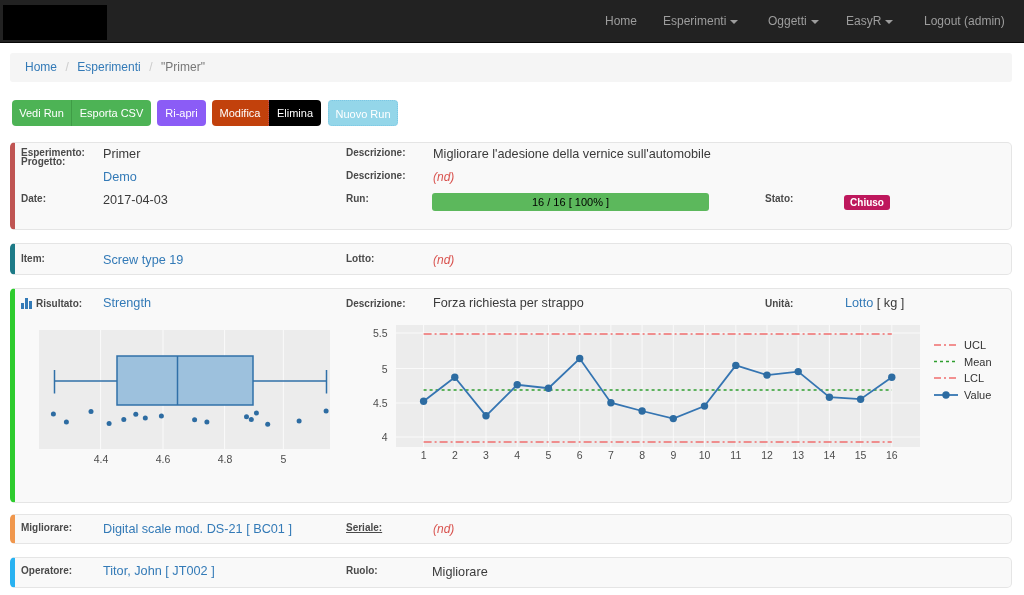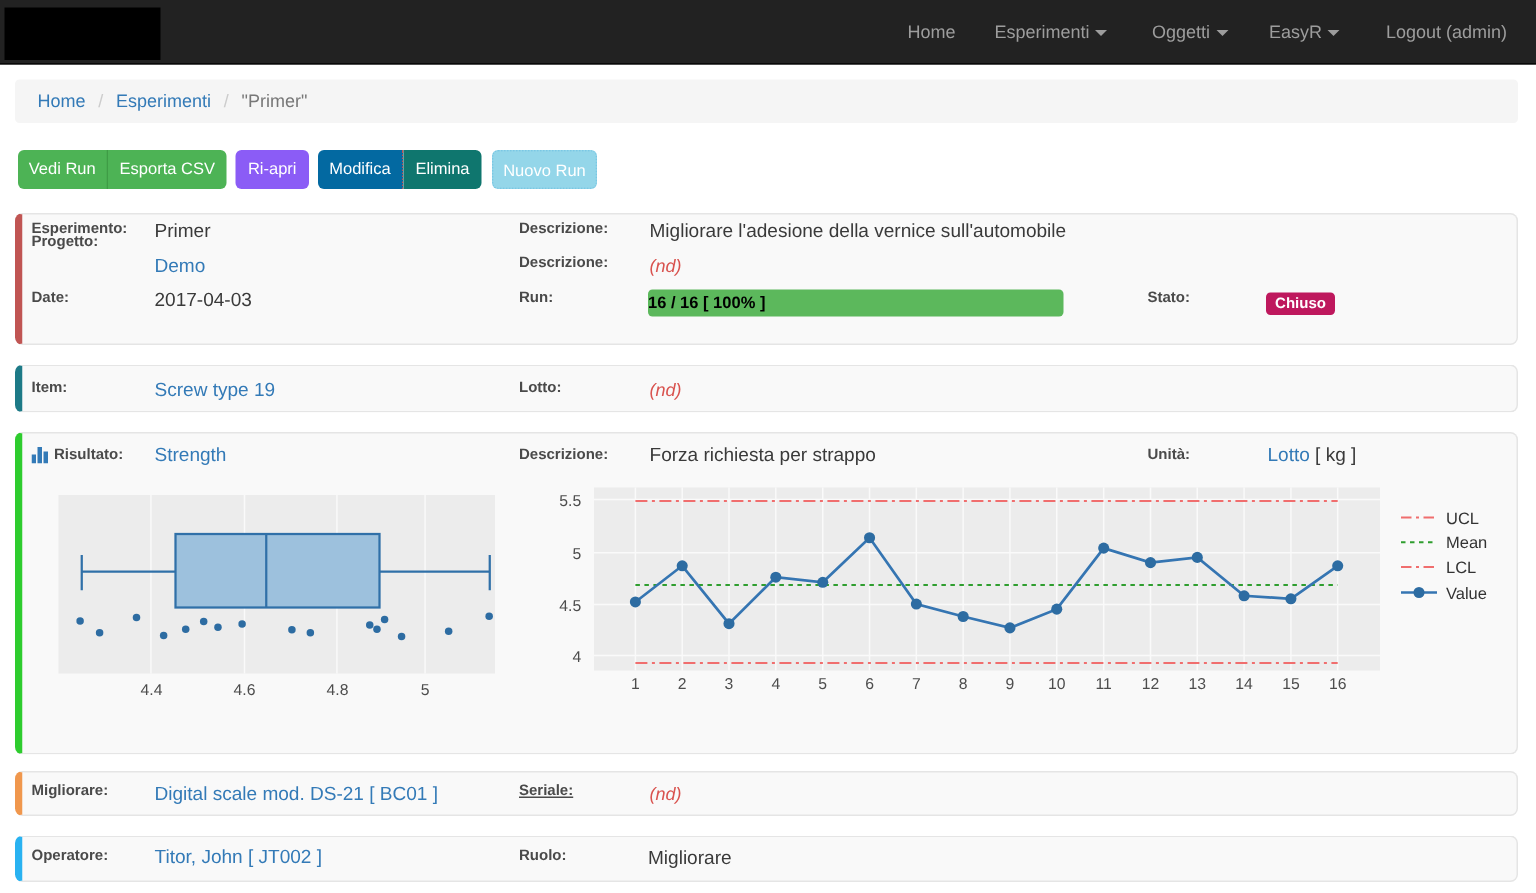--- a/index.html
+++ b/index.html
@@ -34,37 +34,37 @@
     <div class="navitem" style="left:768px;">Oggetti<span class="caret"></span></div>
     <div class="navitem" style="left:846px;">EasyR<span class="caret"></span></div>
     <div class="navitem" style="left:924px;">Logout (admin)</div>
   </div>
 
   <div id="crumb"><a href="#">Home</a><span class="sep">/</span><a href="#">Esperimenti</a><span class="sep">/</span>"Primer"</div>
 
   <div class="btn" style="left:12px; width:60px; background:#4db355; border-radius:4px 0 0 4px; border-right:1px solid #3f9c46;">Vedi Run</div>
   <div class="btn" style="left:72px; width:79px; background:#4db355; border-radius:0 4px 4px 0;">Esporta CSV</div>
   <div class="btn" style="left:157px; width:49px; background:#8b5cf6;">Ri-apri</div>
-  <div class="btn" style="left:212px; width:57px; background:#0369a1; border-radius:4px 0 0 4px; border-right:1px dotted #c05055;">Modifica</div>
-  <div class="btn" style="left:269px; width:52px; background:#0f766e; border-radius:0 4px 4px 0;">Elimina</div>
+  <div class="btn" style="left:212px; width:57px; background:#c2410c; border-radius:4px 0 0 4px; border-right:1px dotted #c05055;">Modifica</div>
+  <div class="btn" style="left:269px; width:52px; background:#000000; border-radius:0 4px 4px 0;">Elimina</div>
   <div class="btn" style="left:328px; width:70px; background:#94d6e9; border:1px dotted #7ac7e4;">Nuovo Run</div>
 
   <div class="panel" style="top:142px; height:88px; border-left-color:#c05553;"></div>
   <div class="lbl" style="left:21px; top:148px;">Esperimento:</div>
   <div class="val" style="left:103px; top:148px;">Primer</div>
   <div class="lbl" style="left:21px; top:157px;">Progetto:</div>
   <a class="val" style="left:103px; top:171px;" href="#">Demo</a>
   <div class="lbl" style="left:21px; top:194px;">Date:</div>
   <div class="val" style="left:103px; top:194px;">2017-04-03</div>
   <div class="lbl" style="left:346px; top:148px;">Descrizione:</div>
   <div class="val" style="left:433px; top:148px;">Migliorare l'adesione della vernice sull'automobile</div>
   <div class="lbl" style="left:346px; top:171px;">Descrizione:</div>
   <div class="val nd" style="left:433px; top:171px;">(nd)</div>
   <div class="lbl" style="left:346px; top:194px;">Run:</div>
-  <div class="abs" style="left:432px; top:193px; width:277px; height:18px; background:#5cb85c; border-radius:3px; font-size:11px; font-weight:bold; color:#000; line-height:18px;">16 / 16 [ 100% ]</div>
+  <div class="abs" style="left:432px; top:193px; width:277px; height:18px; background:#5cb85c; border-radius:3px; text-align:center; font-size:11px; font-weight:normal; color:#000; line-height:18px;">16 / 16 [ 100% ]</div>
   <div class="lbl" style="left:765px; top:194px;">Stato:</div>
   <div class="abs" style="left:844px; top:195px; width:46px; height:15px; background:#be185d; border-radius:3px; text-align:center; font-size:10px; font-weight:bold; color:#fff; line-height:15px;">Chiuso</div>
 
   <div class="panel" style="top:243px; height:32px; border-left-color:#1d7a87;"></div>
   <div class="lbl" style="left:21px; top:254px;">Item:</div>
   <a class="val" style="left:103px; top:254px;" href="#">Screw type 19</a>
   <div class="lbl" style="left:346px; top:254px;">Lotto:</div>
   <div class="val nd" style="left:433px; top:254px;">(nd)</div>
 
   <div class="panel" style="top:288px; height:215px; border-left-color:#2ecc2e;"></div>

